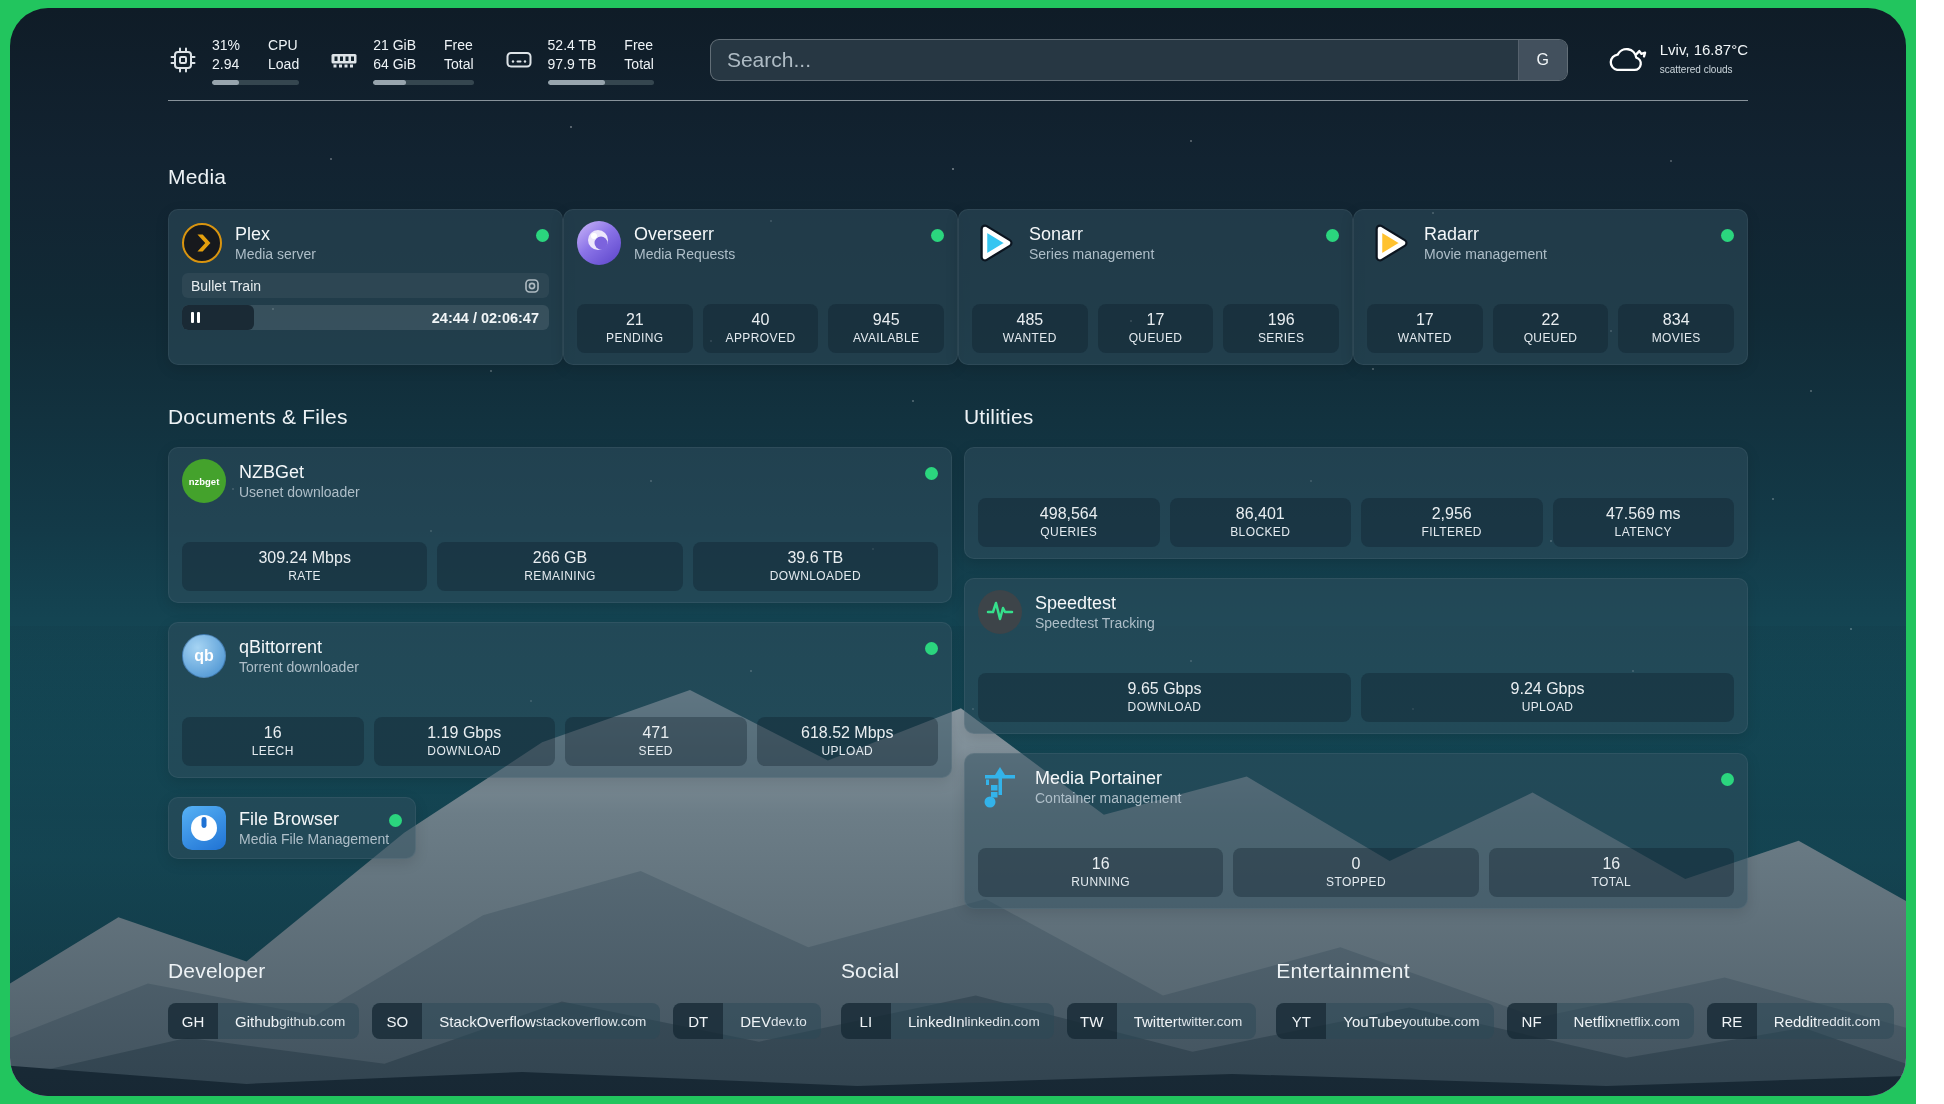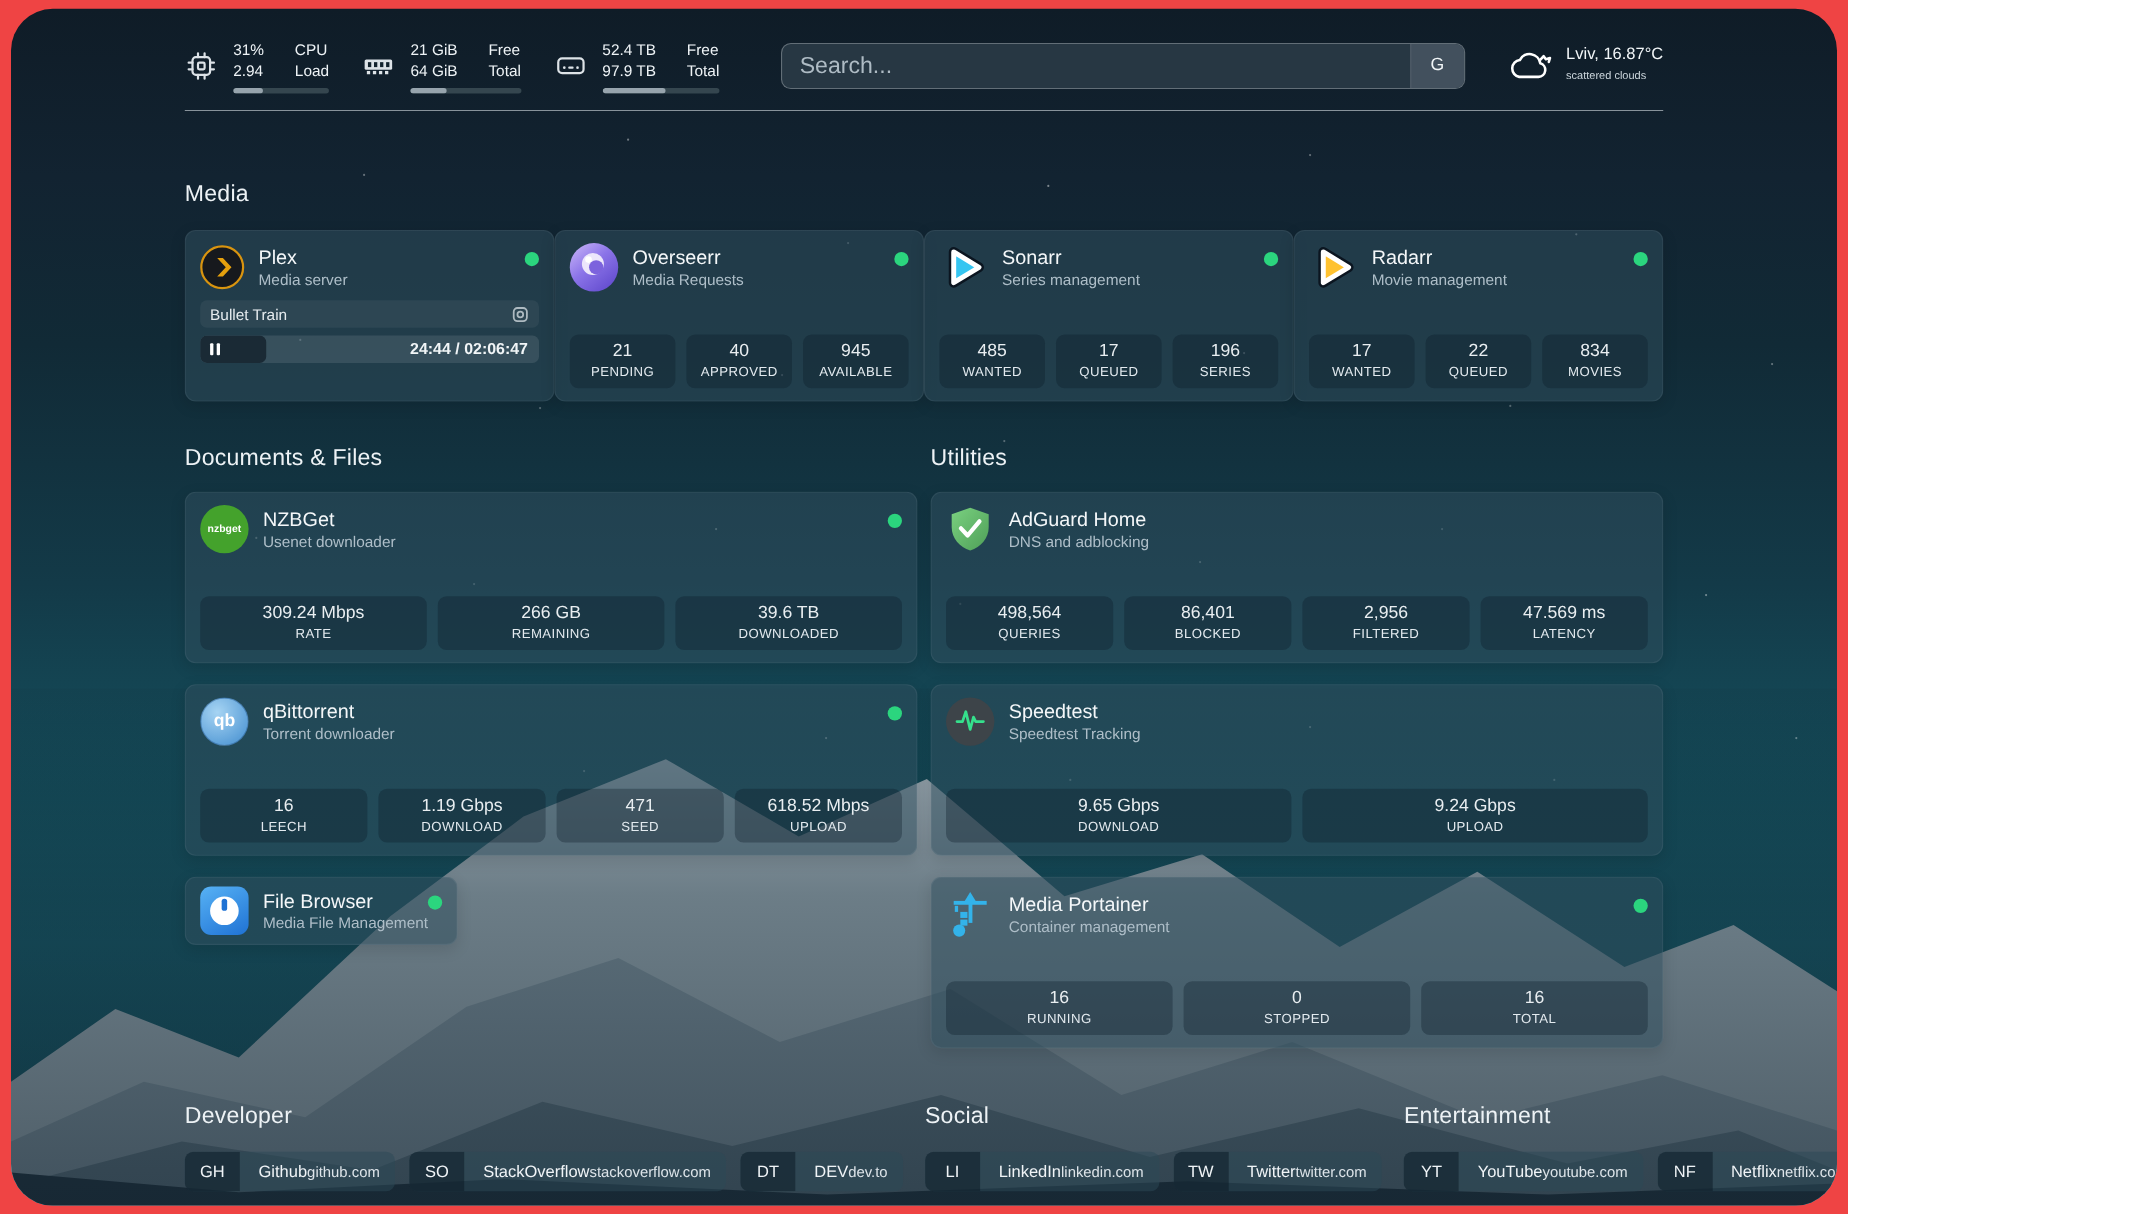--- a/index.html
+++ b/index.html
@@ -1,16 +1,16 @@
 <!DOCTYPE html>
 <html><head>
 <meta charset="utf-8">
 <style>
   html,body{margin:0;padding:0;background:#ffffff;}
-  .screen{position:relative;width:1680px;height:1104px;background:#ef4444;font-family:"Liberation Sans",sans-serif;overflow:hidden;}
+  .screen{position:relative;width:1916px;height:1104px;background:#22c55e;font-family:"Liberation Sans",sans-serif;overflow:hidden;}
   .window{position:absolute;left:10px;top:8px;right:10px;bottom:8px;border-radius:38px;overflow:hidden;
     background:linear-gradient(180deg,#0f1c27 0%,#122331 14%,#112a36 28%,#133a48 48%,#15505e 66%,#1a5f6e 78%,#1b5a68 100%);}
   
   .mountains{position:absolute;left:0;right:0;bottom:0;width:100%;height:432px;display:block;}
   .mt-tint{position:absolute;left:0;right:0;bottom:0;height:470px;
     background:linear-gradient(180deg,rgba(16,44,56,0.10) 0%,rgba(14,40,52,0.45) 40%,rgba(11,30,42,0.62) 100%);}
   .snow{position:absolute;left:0;top:0;width:2px;height:2px;border-radius:50%;background:rgba(255,255,255,0.55);
     box-shadow:320px 150px 0 0 rgba(255,255,255,.35),560px 118px 0 0 rgba(255,255,255,.4),760px 212px 0 0 rgba(255,255,255,.3),
     942px 160px 0 0 rgba(255,255,255,.45),1180px 132px 0 0 rgba(255,255,255,.35),1422px 204px 0 0 rgba(255,255,255,.4),
     1660px 152px 0 0 rgba(255,255,255,.3),262px 300px 0 0 rgba(255,255,255,.35),480px 362px 0 0 rgba(255,255,255,.3),
@@ -428,38 +428,20 @@
                 <span class="s">Media File Management</span>
               </div>
               <span class="dot"></span>
             </div>
           </div>
         </div>
 
         <div class="colstack">
 
           <div class="card">
-            <div class="card-head">
-              <span class="app-ico">
-                <svg viewBox="0 0 34 34">
-                  <defs>
-                      <linearGradient id="ag" x1="0" y1="0" x2="1" y2="1">
-                    <stop offset="0" stop-color="#7ad180"></stop>
-                        <stop offset="1" stop-color="#4f9f58"></stop>
-                      </linearGradient>
-                    </defs>
-                  <path d="M17 2 L30 6.5 V15.5 C30 23.5 24.5 29.5 17 32 C9.5 29.5 4 23.5 4 15.5 V6.5 Z" fill="url(#ag)"></path>
-                  <polyline points="10.5,16.5 15.2,21.5 23.5,11.5" fill="none" stroke="#ffffff" stroke-width="3" stroke-linecap="round" stroke-linejoin="round"></polyline>
-                </svg>
-              </span>
-              <div class="titles">
-                <span class="t">AdGuard Home</span>
-                <span class="s">DNS and adblocking</span>
-              </div>
-            </div>
             <div class="stats">
               <div class="stat">
                 <div class="v">498,564</div>
                 <div class="l">QUERIES</div>
               </div>
               <div class="stat">
                 <div class="v">86,401</div>
                 <div class="l">BLOCKED</div>
               </div>
               <div class="stat">

